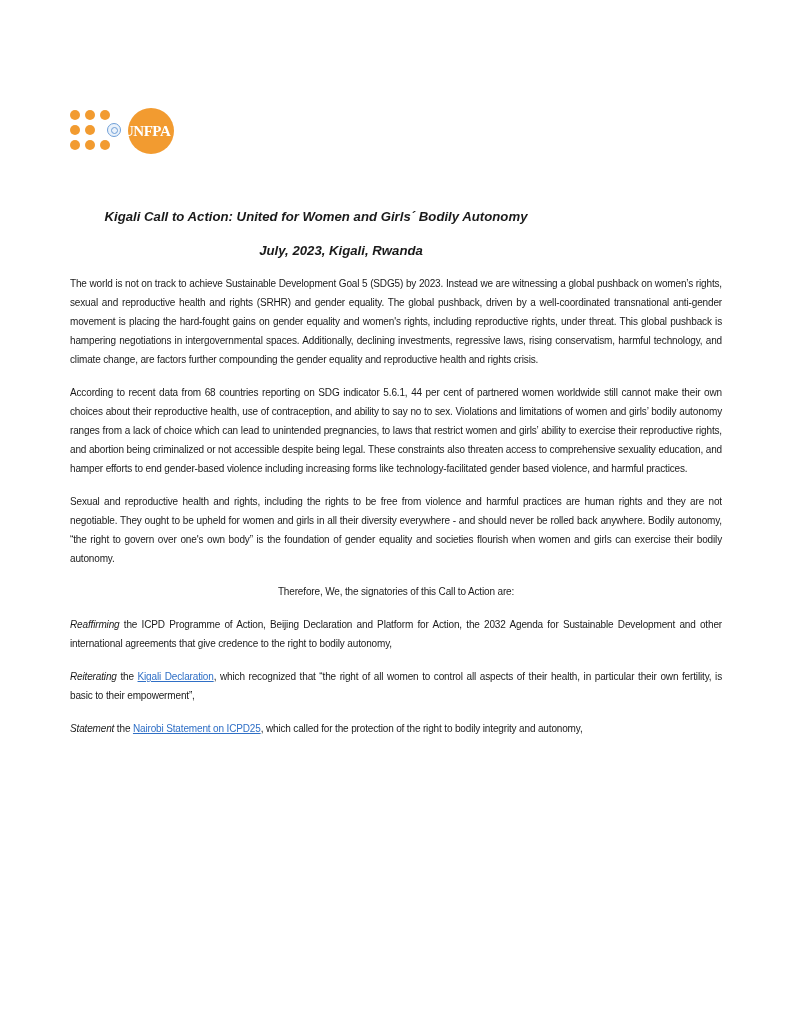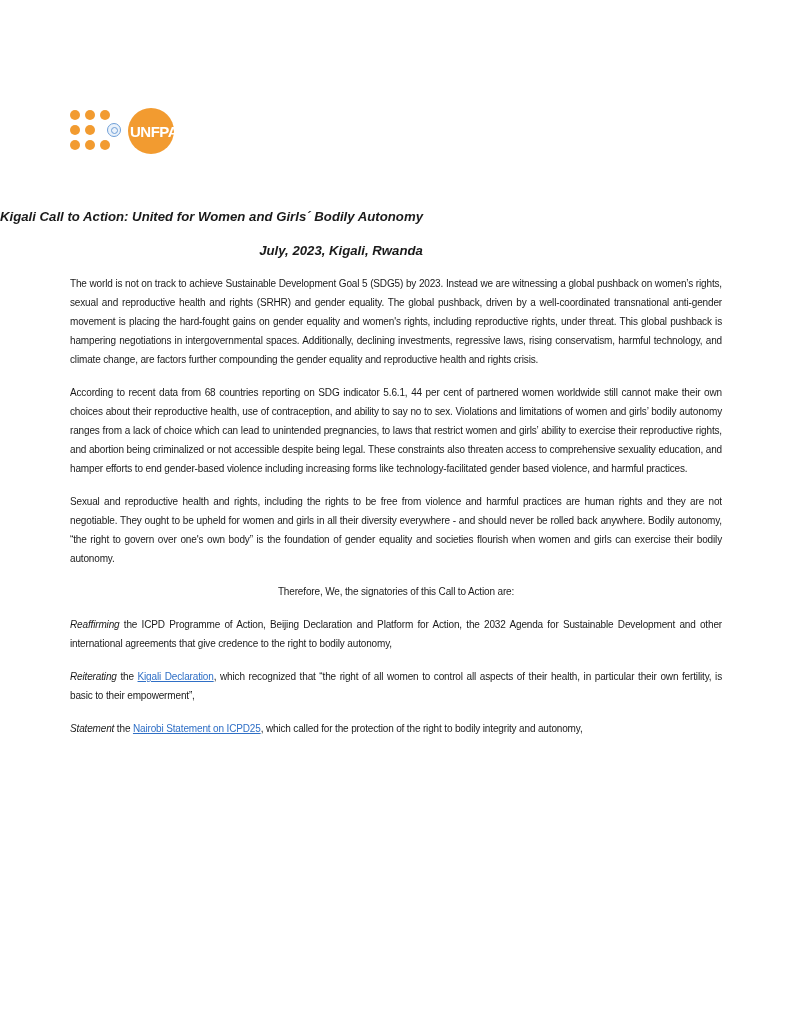--- a/index.html
+++ b/index.html
@@ -6,23 +6,23 @@
   body { width: 791px; height: 1024px; position: relative; overflow: hidden;
          font-family: "Liberation Sans", sans-serif; color: #1a1a1a; }
   .logo { position: absolute; left: 70px; top: 106px; width: 110px; height: 50px; }
   .dots { position: absolute; left: 0; top: 4px; width: 44px; height: 44px; }
   .dot { position: absolute; width: 10px; height: 10px; border-radius: 50%; background: #f29b30; }
   .un-emblem { position: absolute; left: 37px; top: 17px; width: 14px; height: 14px; border-radius: 50%;
                border: 1.5px solid #6f9fd8; box-sizing: border-box; background: #eaf2fb; }
   .un-emblem::after { content: ""; position: absolute; left: 3px; top: 3px; width: 5px; height: 5px;
                       border-radius: 50%; border: 1px solid #6f9fd8; }
   .circle { position: absolute; left: 58px; top: 2px; width: 46px; height: 46px; border-radius: 50%; background: #f29b30; }
-  .brand { position: absolute; left: 60px; top: 17px; font-weight: bold; font-size: 15px; color: #ffffff;
-           letter-spacing: -0.5px; font-family: Liberation Sans, sans-serif; text-align: right; }
-  .title { position: absolute; left: 0; width: 632px; top: 209px; 
+  .brand { position: absolute; left: 53px; top: 17px; font-weight: bold; font-size: 15px; color: #ffffff;
+           letter-spacing: -0.5px; font-family: Liberation Serif, serif; text-align: right; }
+  .title { position: absolute; left: 0; width: 632px; top: 209px; text-align: center;
            font-weight: bold; font-style: italic; font-size: 13.2px; }
   .date { position: absolute; left: 0; width: 682px; top: 243px; text-align: center;
           font-weight: bold; font-style: italic; font-size: 13.2px; }
   .content { position: absolute; left: 70px; width: 652px; top: 274px; font-size: 10px; line-height: 19px; }
   .content p { margin: 0 0 14px 0; text-align: justify; letter-spacing: -0.15px; }
   .content p.nj { text-align: center; }
   em { font-style: italic; }
   a { color: #2f6fc6; text-decoration: underline; }
 </style>
 </head>

